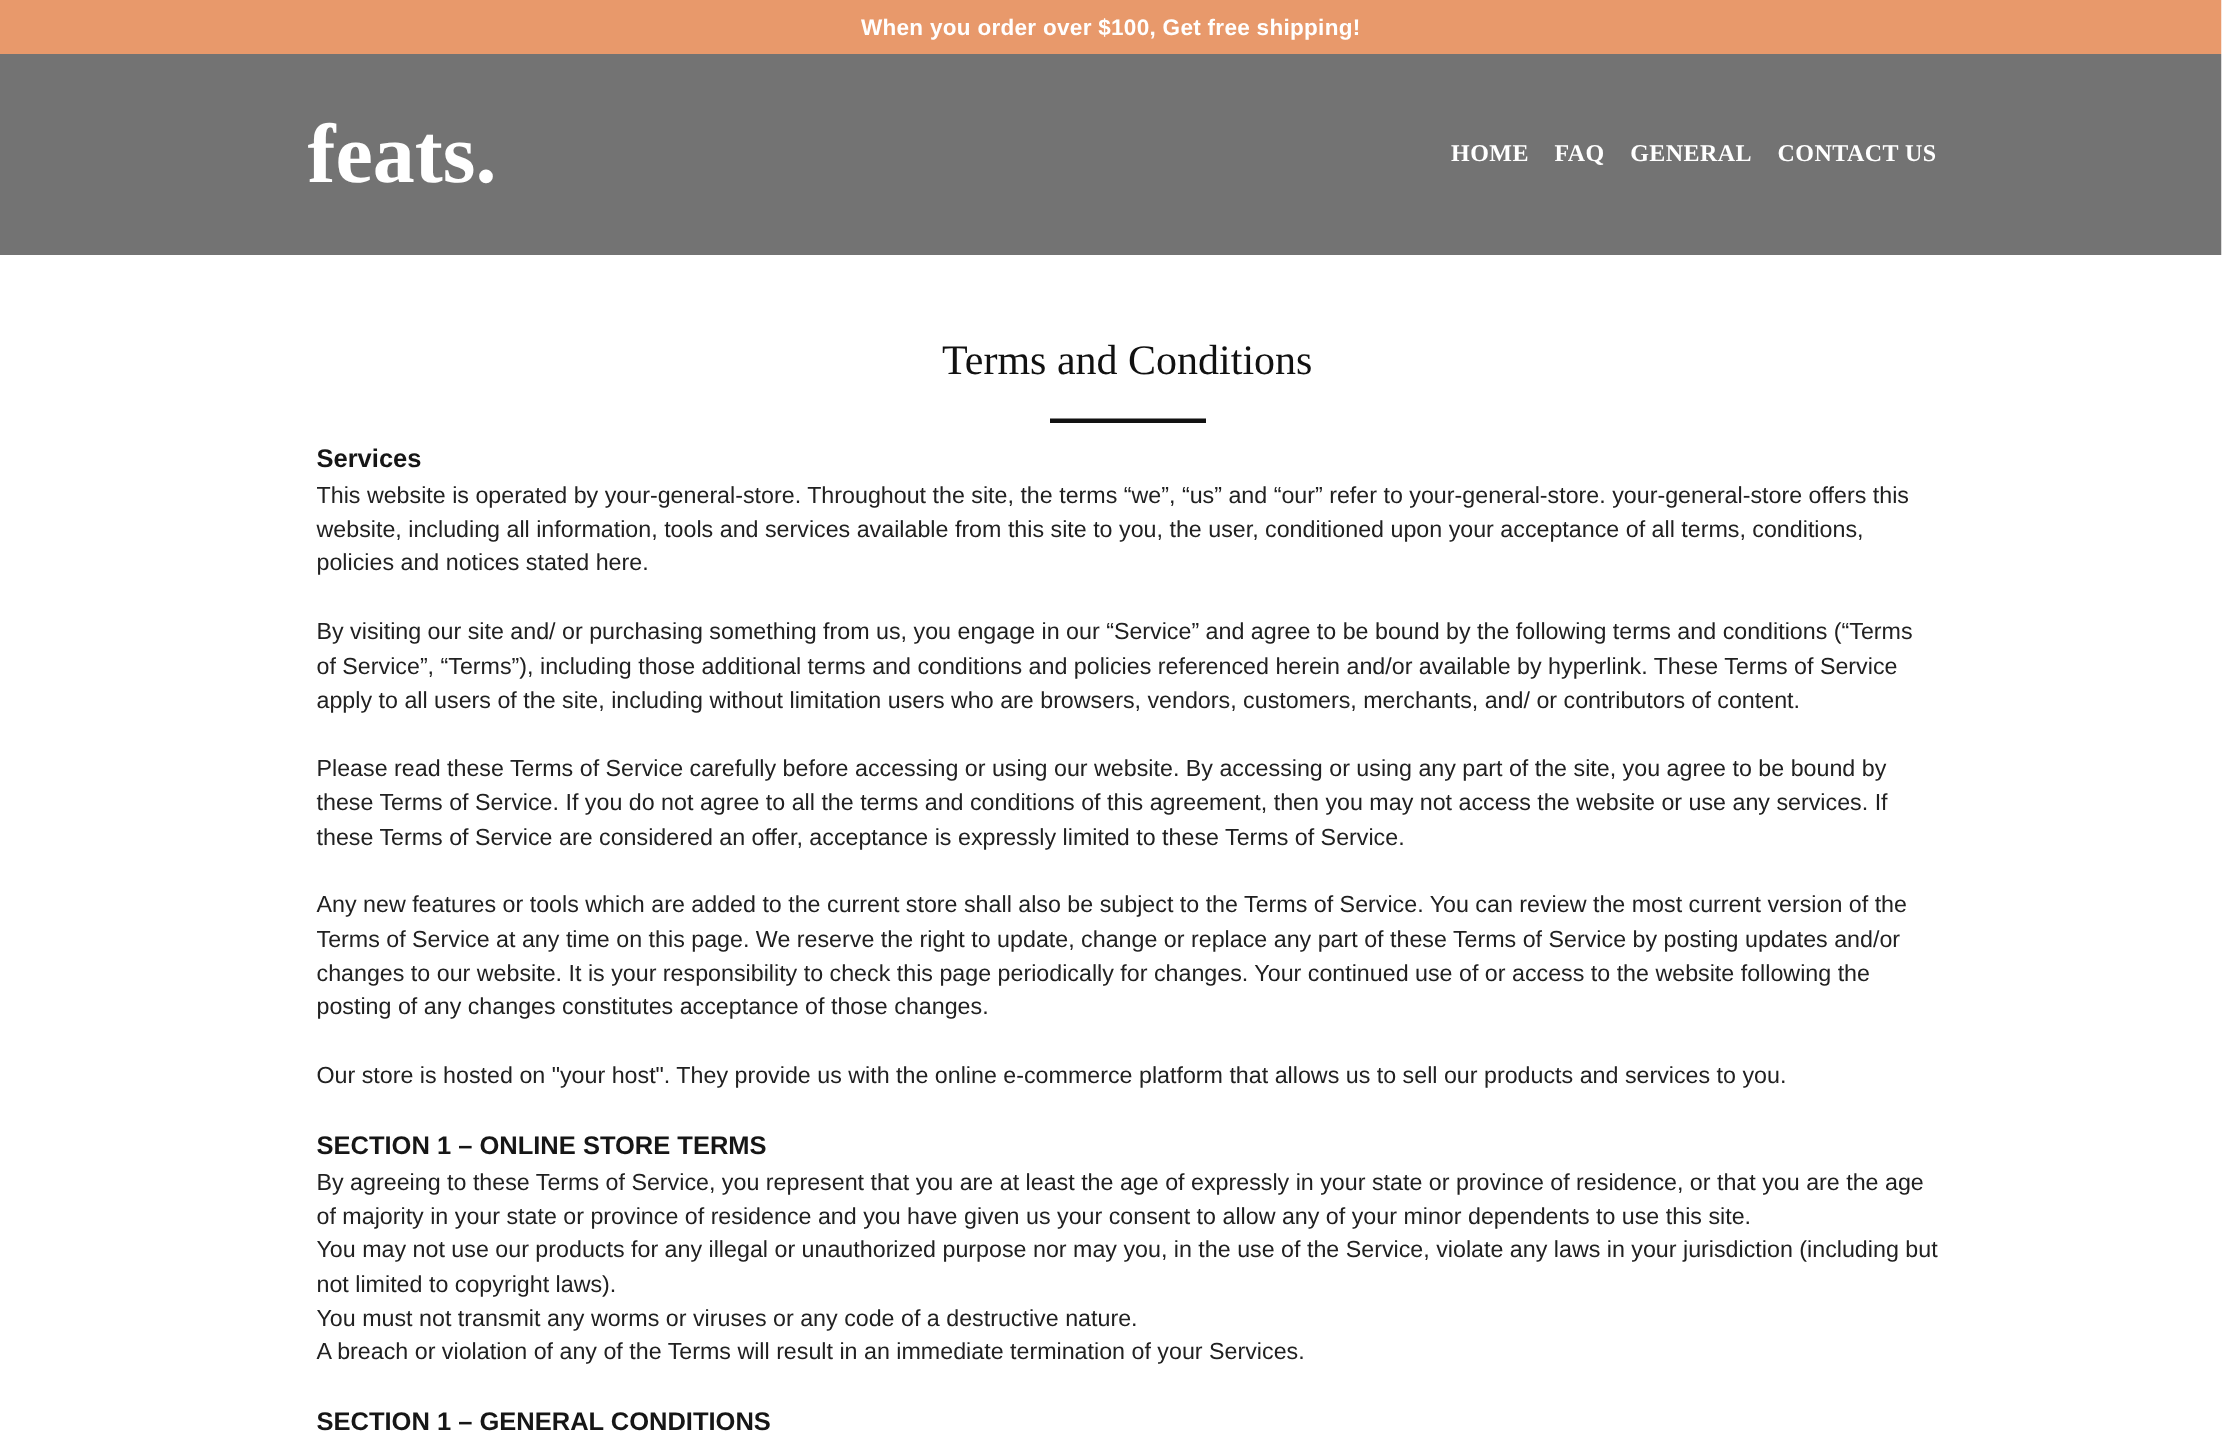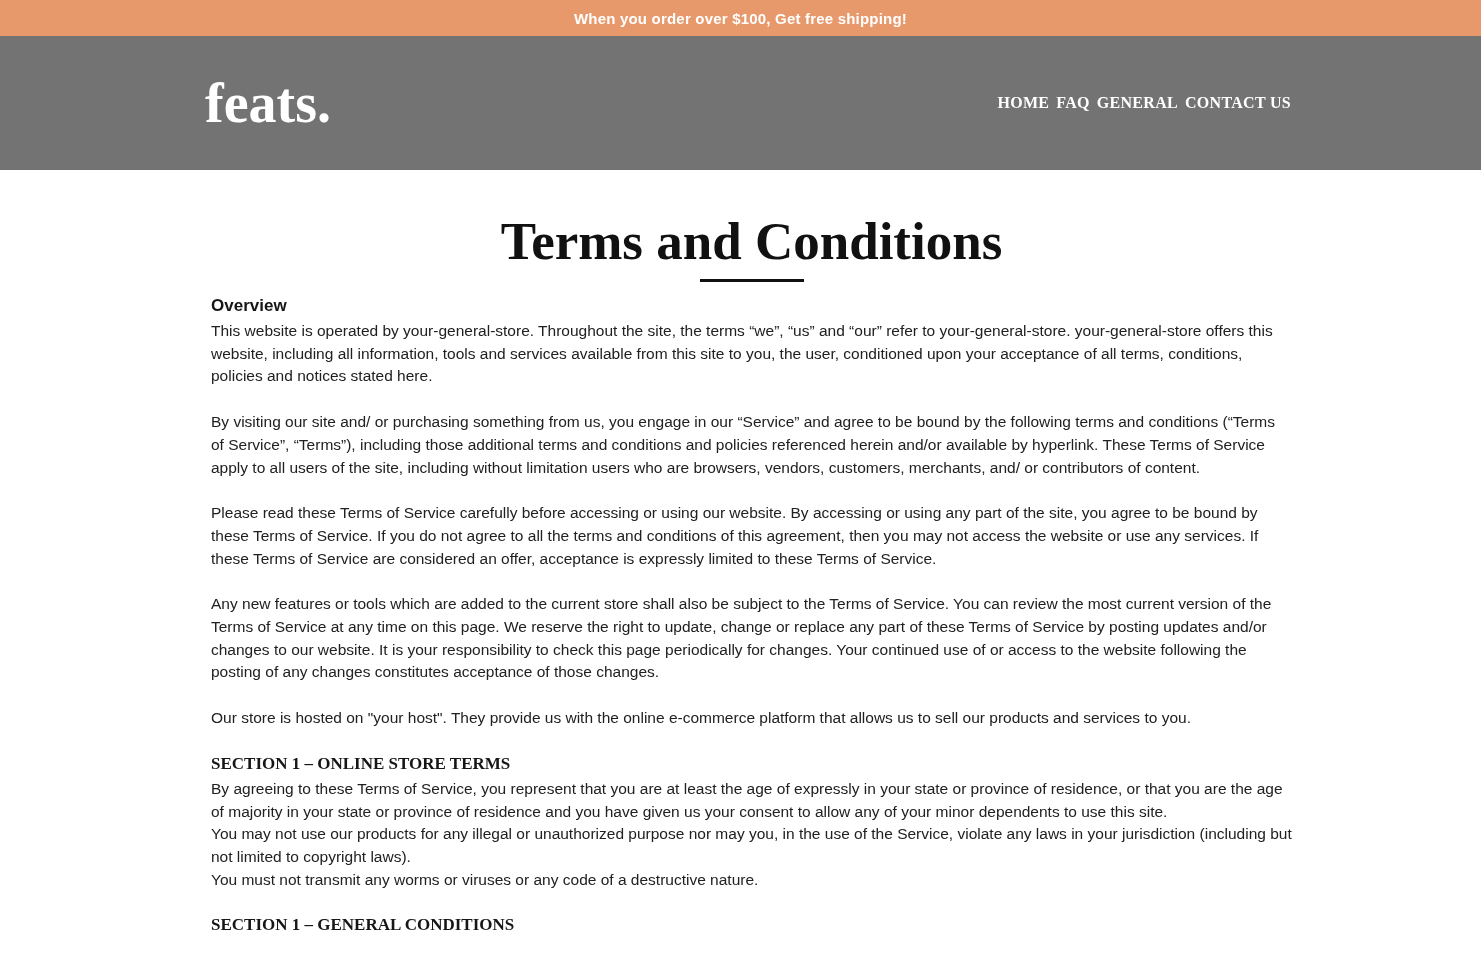--- a/index.html
+++ b/index.html
@@ -41,40 +41,40 @@
     font-family: "Liberation Serif", serif;
     font-weight: 600;
     font-size: 56px;
     color: #ffffff;
     line-height: 1;
     cursor: pointer;
   }
   .nav {
     display: flex;
     align-items: flex-start;
-    gap: 7px;
+    gap: 17px;
   }
   .nav-link {
     font-family: "Liberation Serif", serif;
     font-weight: 700;
     font-size: 16px;
     color: #ffffff;
     letter-spacing: 0.3px;
     cursor: pointer;
     text-decoration: none;
   }
   .content {
     width: 1081px;
     margin-left: 211px;
     color: #1a1a1a;
   }
   .page-title {
     font-family: "Liberation Serif", serif;
-    font-weight: 700;
-    font-size: 53px;
+    font-weight: 400;
+    font-size: 28px;
     line-height: 44px;
     text-align: center;
     color: #111111;
     margin: 49px 0 0 0;
   }
   .title-divider {
     width: 104px;
     height: 3px;
     background: #111111;
     margin: 16px auto 0 auto;
@@ -85,21 +85,20 @@
     line-height: 22px;
     margin: 13px 0 3px 0;
     color: #161616;
   }
   .section-heading {
     font-size: 17px;
     font-weight: 700;
     line-height: 22px;
     margin: 21px 0 3px 0;
     color: #161616;
-    font-family: Liberation Serif, serif;
   }
   .para {
     font-size: 15.5px;
     line-height: 22.7px;
     margin: 0 0 23px 0;
     color: #212121;
   }
 </style>
 </head>
 <body>
@@ -117,27 +116,27 @@
       <a class="nav-link">GENERAL</a>
       <a class="nav-link">CONTACT US</a>
     </nav>
   </div>
 </div>
 
 <main class="content">
   <h1 class="page-title">Terms and Conditions</h1>
   <div class="title-divider"></div>
 
-  <h2 class="sub-heading">Overview</h2>
+  <h2 class="sub-heading">Services</h2>
   <p class="para">This website is operated by your-general-store. Throughout the site, the terms “we”, “us” and “our” refer to your-general-store. your-general-store offers this website, including all information, tools and services available from this site to you, the user, conditioned upon your acceptance of all terms, conditions, policies and notices stated here.</p>
   <p class="para">By visiting our site and/ or purchasing something from us, you engage in our “Service” and agree to be bound by the following terms and conditions (“Terms of Service”, “Terms”), including those additional terms and conditions and policies referenced herein and/or available by hyperlink. These Terms of Service apply to all users of the site, including without limitation users who are browsers, vendors, customers, merchants, and/ or contributors of content.</p>
   <p class="para">Please read these Terms of Service carefully before accessing or using our website. By accessing or using any part of the site, you agree to be bound by these Terms of Service. If you do not agree to all the terms and conditions of this agreement, then you may not access the website or use any services. If these Terms of Service are considered an offer, acceptance is expressly limited to these Terms of Service.</p>
   <p class="para">Any new features or tools which are added to the current store shall also be subject to the Terms of Service. You can review the most current version of the Terms of Service at any time on this page. We reserve the right to update, change or replace any part of these Terms of Service by posting updates and/or changes to our website. It is your responsibility to check this page periodically for changes. Your continued use of or access to the website following the posting of any changes constitutes acceptance of those changes.</p>
   <p class="para">Our store is hosted on "your host". They provide us with the online e-commerce platform that allows us to sell our products and services to you.</p>
 
   <h2 class="section-heading">SECTION 1 – ONLINE STORE TERMS</h2>
   <p class="para"><span>By agreeing to these Terms of Service, you represent that you are at least the age of expressly in your state or province of residence, or that you are the age of majority in your state or province of residence and you have given us your consent to allow any of your minor dependents to use this site.</span><br>
     <span>You may not use our products for any illegal or unauthorized purpose nor may you, in the use of the Service, violate any laws in your jurisdiction (including but not limited to copyright laws).</span><br>
     <span>You must not transmit any worms or viruses or any code of a destructive nature.</span><br>
-    </p>
+    <span>A breach or violation of any of the Terms will result in an immediate termination of your Services.</span></p>
 
   <h2 class="section-heading">SECTION 1 – GENERAL CONDITIONS</h2>
 </main>
 
 </body></html>

